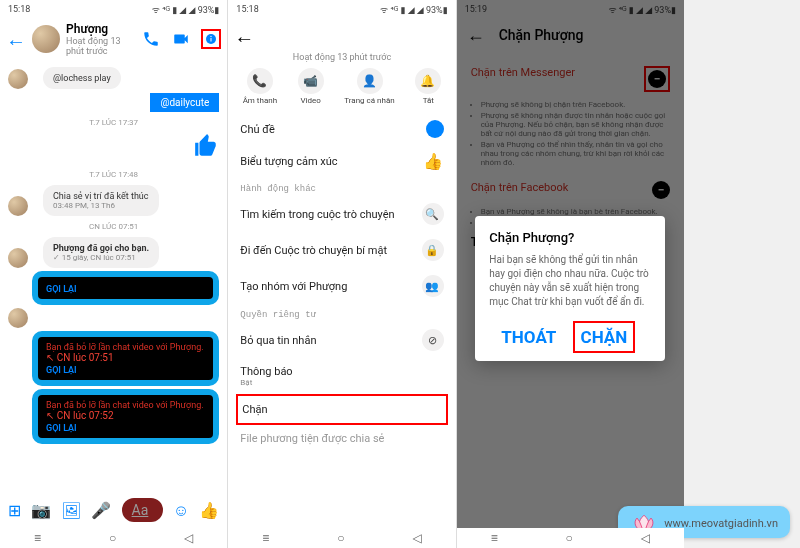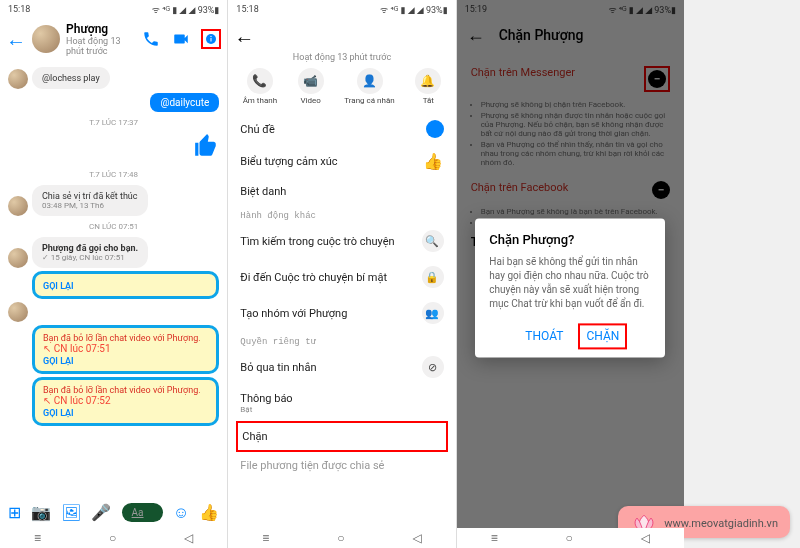--- a/index.html
+++ b/index.html
@@ -14,35 +14,35 @@
   .back-arrow { color: #0084ff; font-size: 20px; }
   .avatar { width: 28px; height: 28px; border-radius: 50%; background: radial-gradient(circle at 30% 30%, #e0c9a6, #a08060); flex-shrink: 0; }
   .avatar-sm { width: 20px; height: 20px; border-radius: 50%; background: radial-gradient(circle at 30% 30%, #e0c9a6, #a08060); flex-shrink: 0; }
   .p1-title { flex: 1; }
   .p1-title .name { font-weight: 600; font-size: 12px; }
   .p1-title .sub { font-size: 9px; color: #888; }
   .p1-icons { display: flex; gap: 10px; align-items: center; }
   .p1-icons .ic { width: 20px; height: 20px; display: flex; align-items: center; justify-content: center; color: #0084ff; font-size: 16px; }
   .redbox { border: 2px solid #f00; }
   .p1-body { padding: 4px 8px; font-size: 10px; height: calc(100% - 90px); overflow: hidden; }
-  .chip-out { background: #0084ff; color: #fff; border-radius: 8px; padding: 4px 10px; font-size: 10px; display: inline-block; }
+  .chip-out { background: #0084ff; color: #fff; border-radius: 0; padding: 4px 10px; font-size: 10px; display: inline-block; }
   .right-align { text-align: right; margin: 4px 0; }
   .like-big { text-align: right; color: #0084ff; font-size: 22px; margin: 4px 0; }
   .tstamp { text-align: center; color: #999; font-size: 8px; margin: 6px 0; }
   .bubble-in { background: #f1f0f0; border-radius: 12px; padding: 6px 10px; display: inline-block; max-width: 85%; font-size: 9px; color: #333; }
   .bubble-in .sub { color: #888; font-size: 8px; }
-  .msgrow { display: flex; align-items: flex-end; gap: 4px; margin: 3px 0; }
-  .call-card { border: 3px solid #0ea5e9; border-radius: 10px; padding: 5px 8px; font-size: 9px; background: #fef9c3; margin: 3px 0 3px 24px; }
+  .msgrow { display: flex; align-items: flex-end; gap: 15px; margin: 3px 0; }
+  .call-card { border: 6px solid #0ea5e9; border-radius: 10px; padding: 5px 8px; font-size: 9px; background: #000000; margin: 3px 0 3px 24px; }
   .call-card .title { color: #222; }
   .call-card .title.red { color: #d93025; }
   .call-card .time { color: #f44336; font-size: 10px; }
   .call-card .btn { color: #0084ff; font-weight: 600; font-size: 9px; margin-top: 2px; }
   .p1-footer { position: absolute; bottom: 22px; left: 0; right: 0; padding: 4px 8px; display: flex; align-items: center; gap: 10px; }
   .p1-footer .fi { color: #0084ff; font-size: 16px; }
-  .p1-footer .input { flex: 1; background: #14532d; border-radius: 16px; padding: 4px 10px; font-size: 10px; color: #999; text-decoration: underline; }
+  .p1-footer .input { flex: 1; background: #7f1d1d; border-radius: 16px; padding: 4px 10px; font-size: 14px; color: #999; text-decoration: underline; }
   .navbar { position: absolute; bottom: 0; left: 0; right: 0; height: 20px; display: flex; justify-content: space-around; align-items: center; font-size: 12px; color: #666; background: #fff; }
   
   .p2-header { display: flex; align-items: center; padding: 6px; }
   .p2-header .back { font-size: 20px; }
   .p2-sub { text-align: center; font-size: 9px; color: #888; margin-top: -2px; }
   .p2-quick { display: flex; justify-content: space-around; padding: 6px 4px 8px; }
   .p2-quick .q { text-align: center; font-size: 8px; color: #444; }
   .p2-quick .q .circ { width: 26px; height: 26px; border-radius: 50%; background: #f1f0f0; margin: 0 auto 2px; display: flex; align-items: center; justify-content: center; font-size: 12px; }
   .p2-list { padding: 0 12px; font-size: 11px; }
   .p2-item { display: flex; justify-content: space-between; align-items: center; padding: 7px 0; color: #222; }
@@ -54,23 +54,23 @@
   .p3-content { position: relative; padding: 0; height: 100%; }
   .p3-header { display: flex; align-items: center; padding: 6px 10px; gap: 14px; font-size: 14px; font-weight: 500; background: #fff; }
   .p3-body { padding: 8px 14px; font-size: 10px; background: #fff; height: calc(100% - 44px); }
   .p3-row { display: flex; justify-content: space-between; color: #d93025; padding: 6px 0; font-size: 11px; }
   .p3-bullets { font-size: 8px; color: #777; padding-left: 10px; margin: 2px 0 8px; }
   .p3-bullets li { margin-bottom: 2px; list-style: disc; }
   .minus-circ { width: 18px; height: 18px; border-radius: 50%; background: #000; color: #fff; display: flex; align-items: center; justify-content: center; font-size: 12px; font-weight: bold;}
   .dialog { position: absolute; left: 50%; top: 50%; transform: translate(-50%, -40%); width: 190px; background: #fff; border-radius: 4px; padding: 14px 14px 8px; box-shadow: 0 4px 20px rgba(0,0,0,0.3); }
   .dialog .dtitle { font-size: 13px; font-weight: 500; margin-bottom: 8px; }
   .dialog .dbody { font-size: 10px; color: #666; line-height: 1.4; margin-bottom: 12px; }
-  .dialog .dactions { text-align: center; font-size: 12px; font-weight: 400; }
+  .dialog .dactions { text-align: left; font-size: 17px; font-weight: 700; }
   .dialog .dactions span { color: #0084ff; margin-left: 6px; padding: 4px 6px; display: inline-block; }
-  .watermark { position: absolute; bottom: 10px; right: 10px; background: #fca5a5; border-radius: 10px; padding: 6px 12px 4px; font-size: 11px; color: #555; display: flex; align-items: center; gap: 6px; box-shadow: 0 1px 4px rgba(0,0,0,0.2); }
+  .watermark { position: absolute; bottom: 10px; right: 10px; background: #7dd3fc; border-radius: 10px; padding: 6px 12px 4px; font-size: 11px; color: #555; display: flex; align-items: center; gap: 6px; box-shadow: 0 1px 4px rgba(0,0,0,0.2); }
   .lotus { width: 28px; height: 22px; }
   svg { display: block; }
 </style>
 </head>
 <body>
 
 <div class="panels">
 
   <div class="panel">
     <div class="statusbar">
@@ -178,23 +178,20 @@
     </div>
     <div class="p2-list">
       <div class="p2-item">
           <span>Chủ đề</span>
           <span style="width:18px;height:18px;border-radius:50%;background:#0084ff;"></span>
         </div>
       <div class="p2-item">
           <span>Biểu tượng cảm xúc</span>
           <span style="color:#0084ff;font-size:16px;">👍</span>
         </div>
-      <div class="p2-item">
-          <span>Biệt danh</span>
-        </div>
       <div class="p2-section">Hành động khác</div>
       <div class="p2-item">
           <span>Tìm kiếm trong cuộc trò chuyện</span>
           <span class="ic2">🔍</span>
         </div>
       <div class="p2-item">
           <span>Đi đến Cuộc trò chuyện bí mật</span>
           <span class="ic2">🔒</span>
         </div>
       <div class="p2-item">

